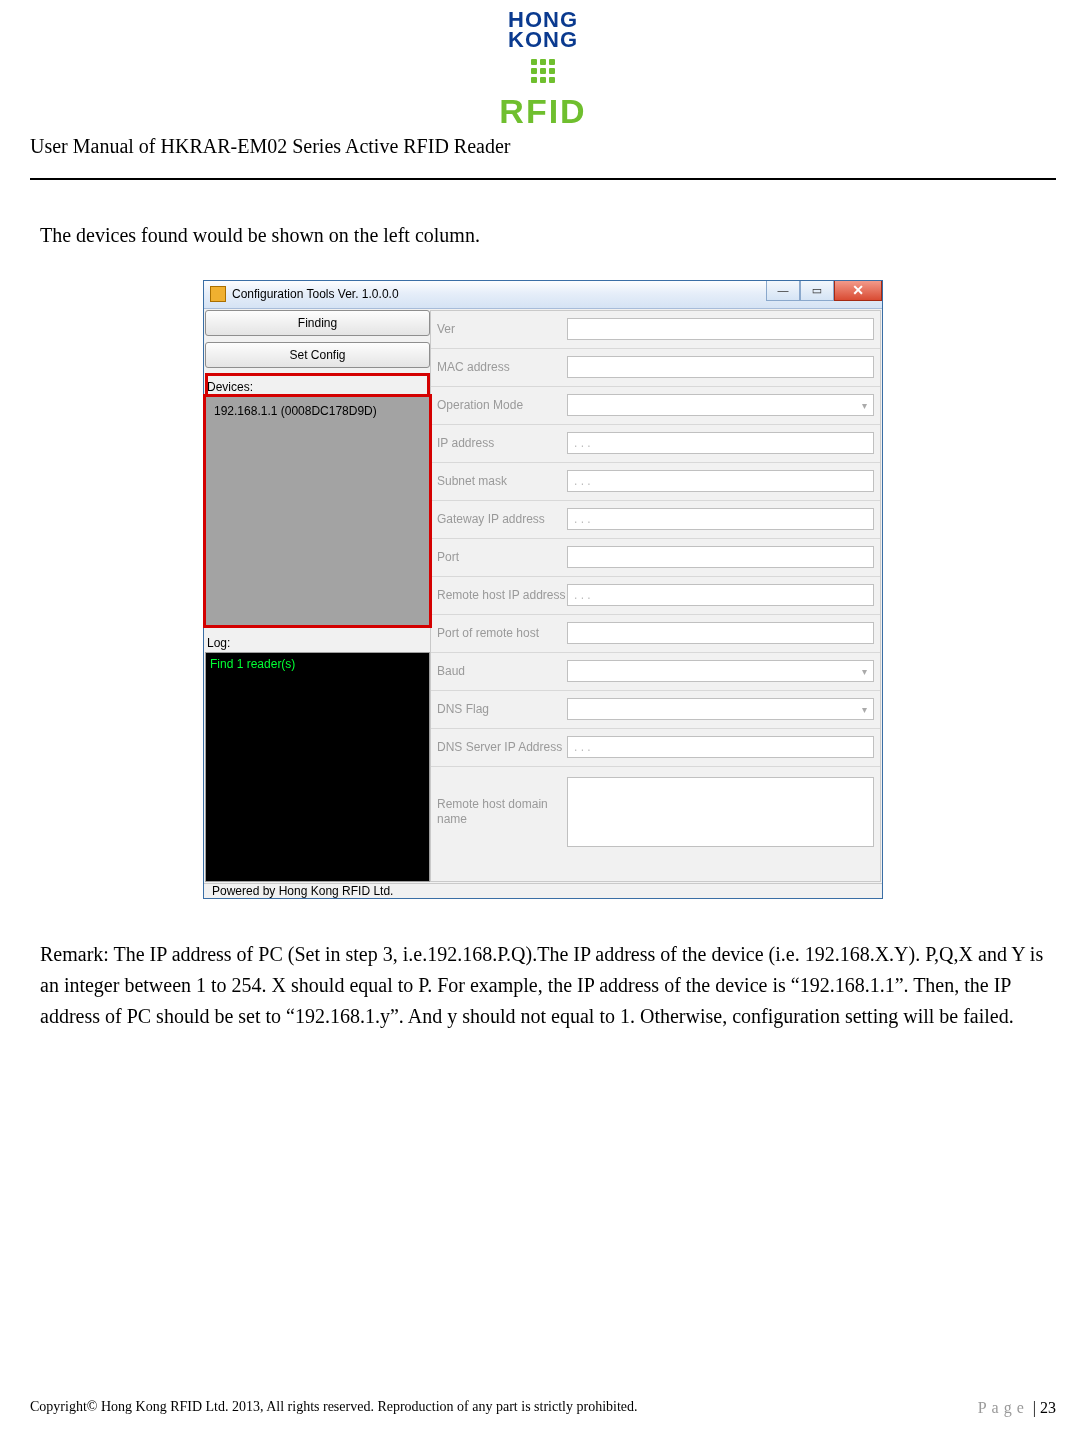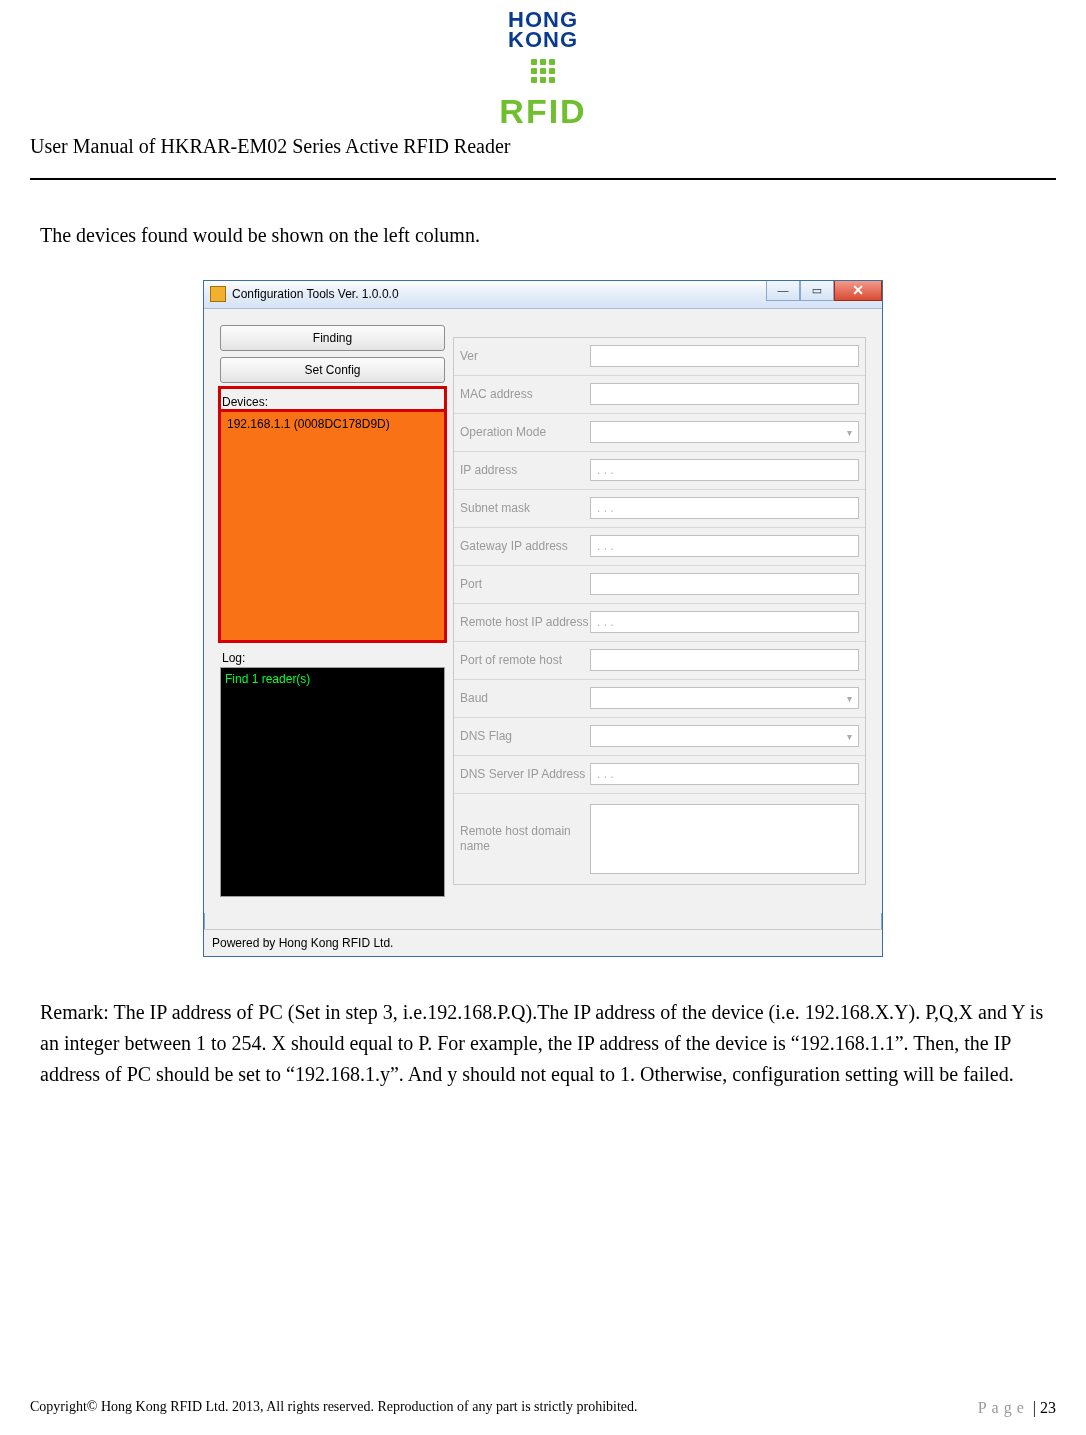--- a/index.html
+++ b/index.html
@@ -99,37 +99,35 @@
   }
   .wb.close {
     width:48px;
     background: linear-gradient(#f29a8a,#d94b33);
     border-color:#a32a14;
     color:#fff; font-weight:bold; font-size:14px;
   }
   .win-body {
     display:flex;
     background:#f1f1f1;
-    padding:16px;
-    gap:8px;
-    align-items:center;
+    padding:1px;
   }
   .left-col { width:225px; display:flex; flex-direction:column; }
   .btn3d {
     height:26px; margin-bottom:6px;
     background: linear-gradient(#fdfdfd,#e4e4e4);
     border:1px solid #8e8e8e;
     border-radius:3px;
     font-size:12px;
     display:flex; align-items:center; justify-content:center;
     color:#000;
   }
   .panel-label { font-size:12px; color:#000; margin:4px 0 2px 2px; }
   .devices-box {
-    border:1px solid #a3a3a3; background:#f97316; height:230px;
+    border:3px solid #a3a3a3; background:#a3a3a3; height:230px;
     padding:4px; font-size:12px; color:#000;
     outline: 3px solid #d40000; outline-offset:-1px;
     position:relative;
   }
   .devices-label-outline {
     position:absolute; top:-26px; left:-3px; right:-3px; height:23px;
     border:3px solid #d40000; border-bottom:none;
   }
   .device-item { padding:1px 2px; }
   .log-box {
@@ -151,21 +149,21 @@
     padding:2px 6px; color:#bbb; font-size:12px;
     display:flex; align-items:center; justify-content:space-between;
   }
   .cfg-textarea {
     flex:1; height:70px; background:#fff; border:1px solid #c0c0c0;
   }
   .drop-caret { color:#aaa; font-size:10px; }
   .statusbar {
     border-top:1px solid #c9c9c9;
     background:#f1f1f1;
-    padding:6px 8px; font-size:12px; color:#000;margin-top:16px;
+    padding:0 8px; font-size:12px; color:#000;
   }
   
   .footer {
     position:absolute; bottom:18px; left:30px; right:30px;
     display:flex; justify-content:space-between;
     font-family:"Times New Roman", serif;
   }
   .footer-left { font-size:14px; color:#000;}
   .footer-right { font-size:16px; color:#9a9a9a; letter-spacing:5px;}
   .footer-right .num { color:#000; letter-spacing:0; font-size:16px;}

